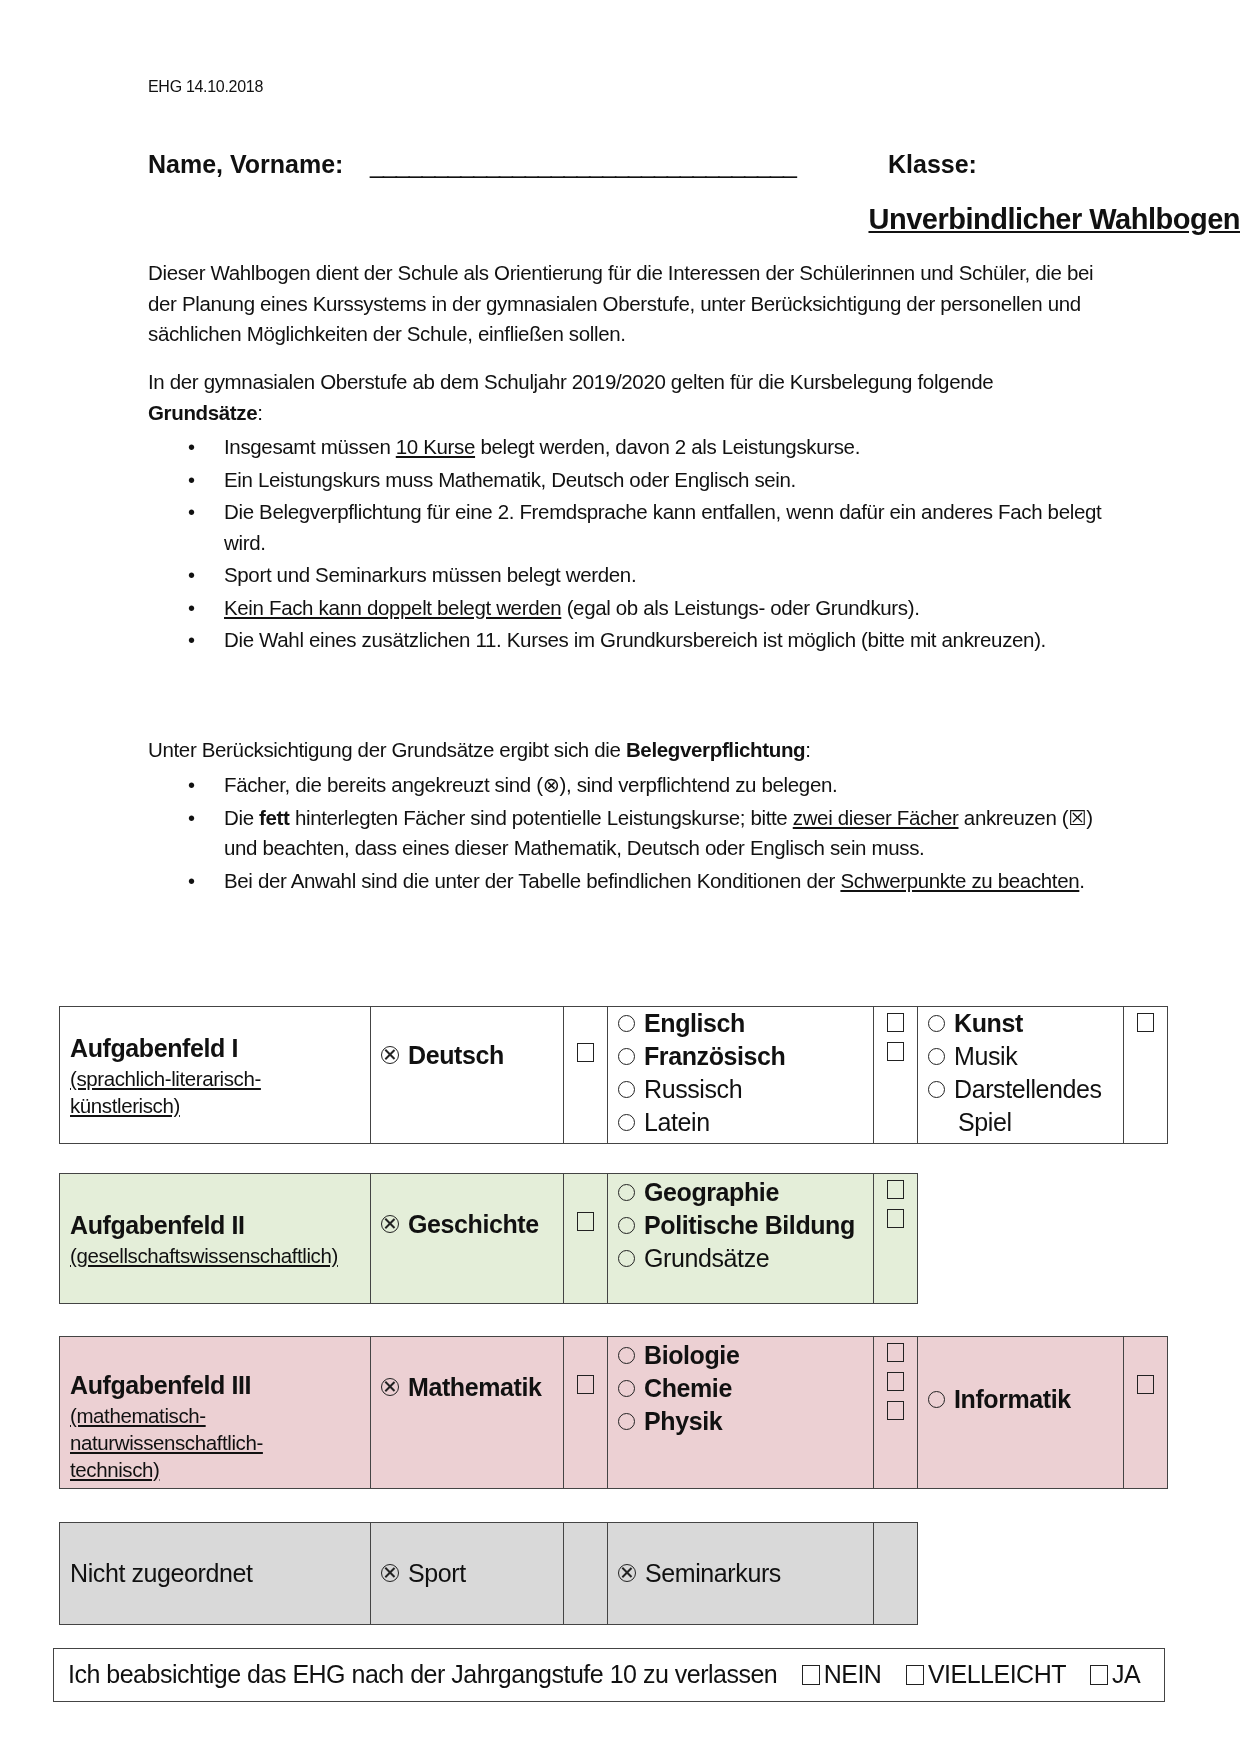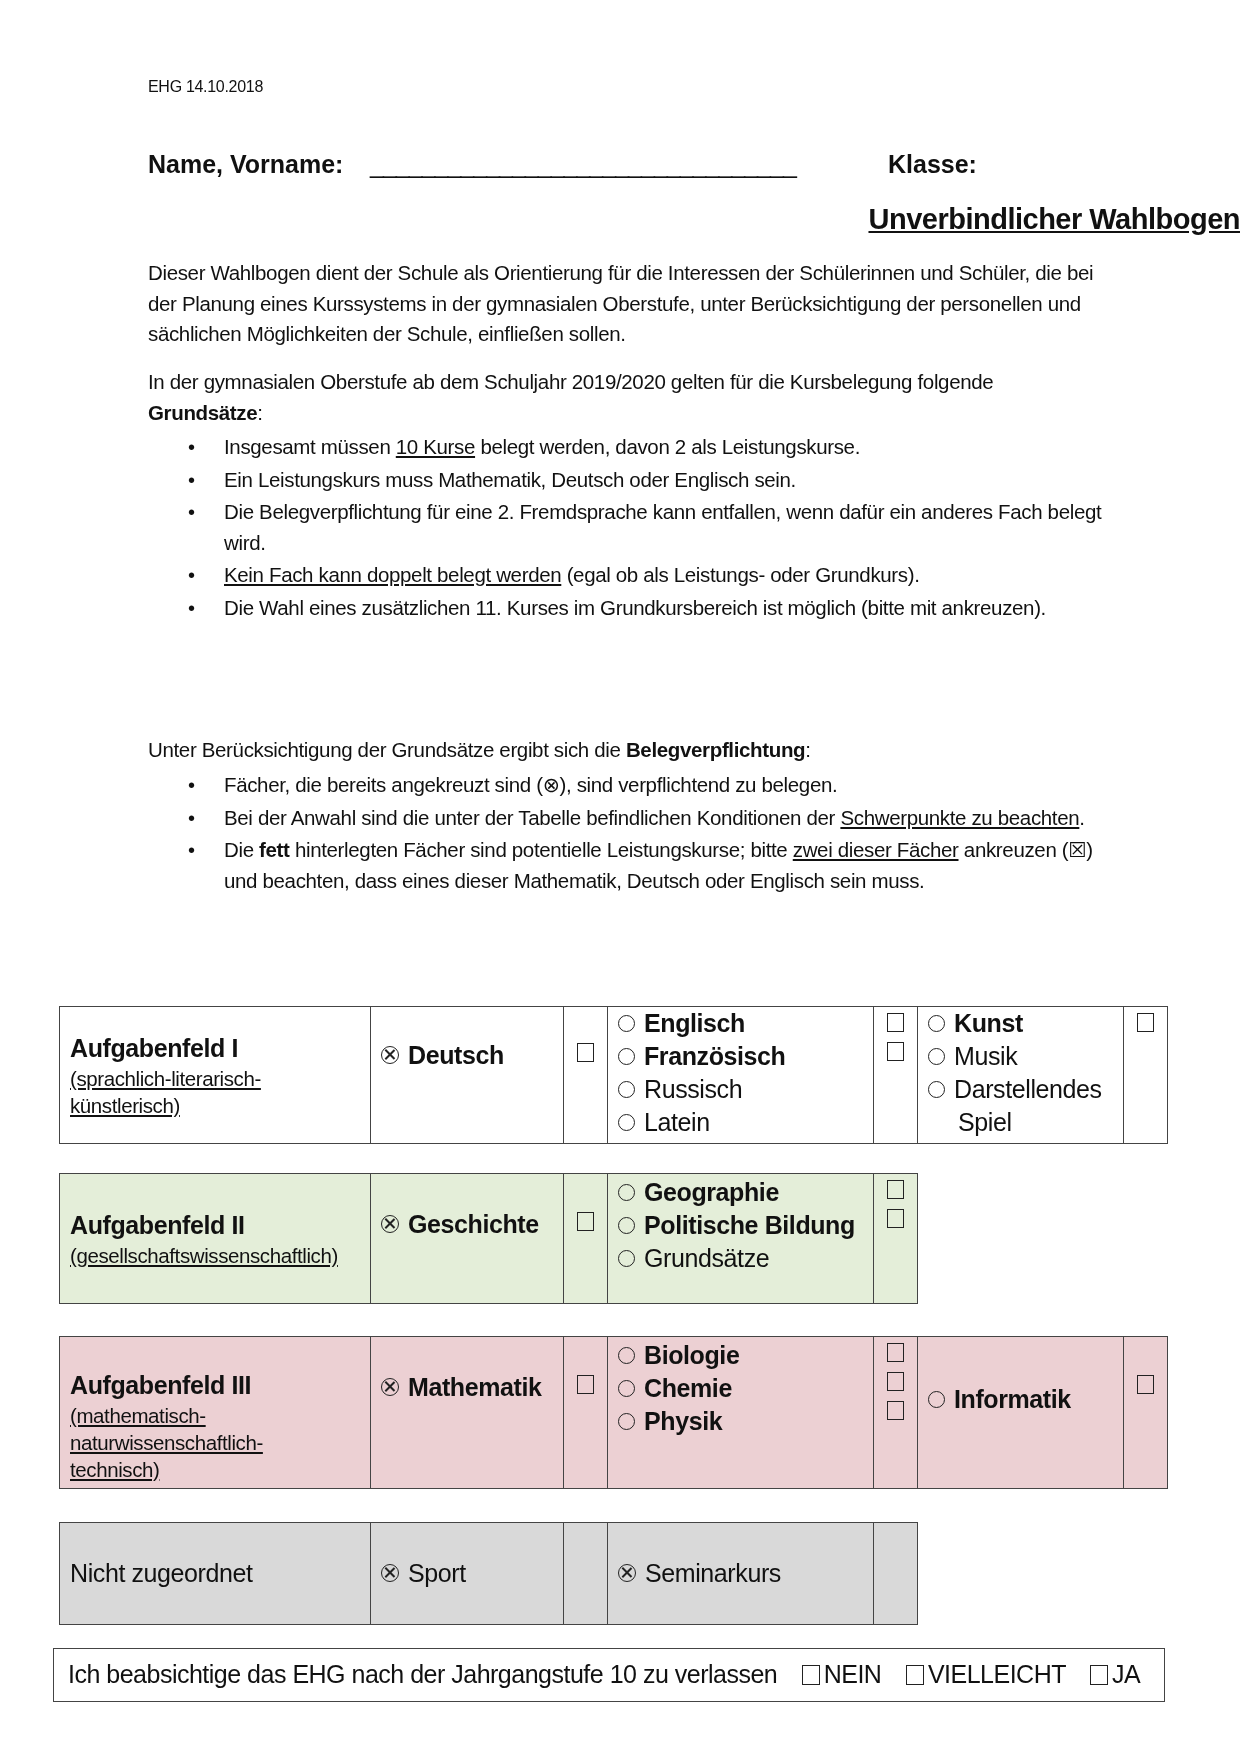--- a/index.html
+++ b/index.html
@@ -66,32 +66,33 @@
 <div class="abs para p1">Dieser Wahlbogen dient der Schule als Orientierung für die Interessen der Schülerinnen und Schüler, die bei der Planung eines Kurssystems in der gymnasialen Oberstufe, unter Berücksichtigung der personellen und sächlichen Möglichkeiten der Schule, einfließen sollen.</div>
 
 <div class="abs para p2">
   <span>In der gymnasialen Oberstufe ab dem Schuljahr 2019/2020 gelten für die Kursbelegung folgende </span><span class="b">Grundsätze</span><span>:</span>
 </div>
 
 <ul class="bul b1">
   <li><span>Insgesamt müssen </span><span class="u">10 Kurse</span><span> belegt werden, davon 2 als Leistungskurse.</span></li>
   <li>Ein Leistungskurs muss Mathematik, Deutsch oder Englisch sein.</li>
   <li>Die Belegverpflichtung für eine 2. Fremdsprache kann entfallen, wenn dafür ein anderes Fach belegt wird.</li>
+  <li>Sport und Seminarkurs müssen belegt werden.</li>
   <li><span class="u">Kein Fach kann doppelt belegt werden</span><span> (egal ob als Leistungs- oder Grundkurs).</span></li>
   <li>Die Wahl eines zusätzlichen 11. Kurses im Grundkursbereich ist möglich (bitte mit ankreuzen).</li>
 </ul>
 
 <div class="abs para p3">
   <span>Unter Berücksichtigung der Grundsätze ergibt sich die </span><span class="b">Belegverpflichtung</span><span>:</span>
 </div>
 
 <ul class="bul b2" style="top:770px;">
   <li>Fächer, die bereits angekreuzt sind (⊗), sind verpflichtend zu belegen.</li>
+  <li><span>Die </span><span class="b">fett</span><span> hinterlegten Fächer sind potentielle Leistungskurse; bitte </span><span class="u">zwei dieser Fächer</span><span> ankreuzen (☒) und beachten, dass eines dieser Mathematik, Deutsch oder Englisch sein muss.</span></li>
   <li><span>Bei der Anwahl sind die unter der Tabelle befindlichen Konditionen der </span><span class="u">Schwerpunkte zu beachten</span><span>.</span></li>
-  <li><span>Die </span><span class="b">fett</span><span> hinterlegten Fächer sind potentielle Leistungskurse; bitte </span><span class="u">zwei dieser Fächer</span><span> ankreuzen (☒) und beachten, dass eines dieser Mathematik, Deutsch oder Englisch sein muss.</span></li>
 </ul>
 
 <table class="af t1">
   <tbody>
       <tr style="height:134px;">
     <td class="mid" style="width:290px;">
       <div class="field-title">Aufgabenfeld I</div>
       <div class="field-sub" style="width:210px;">(sprachlich-literarisch-künstlerisch)</div>
     </td>
     <td style="width:172px; padding-top:32px;">

